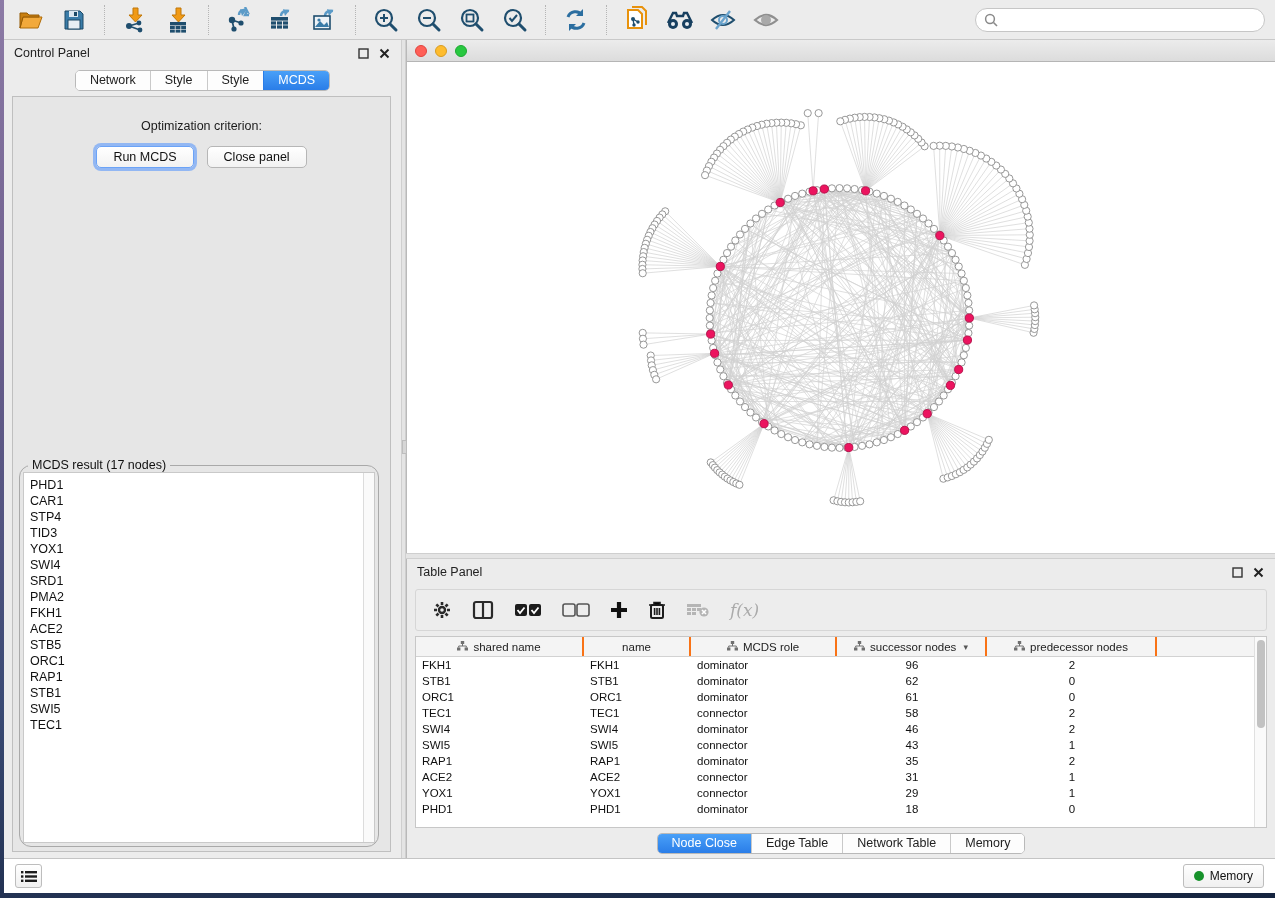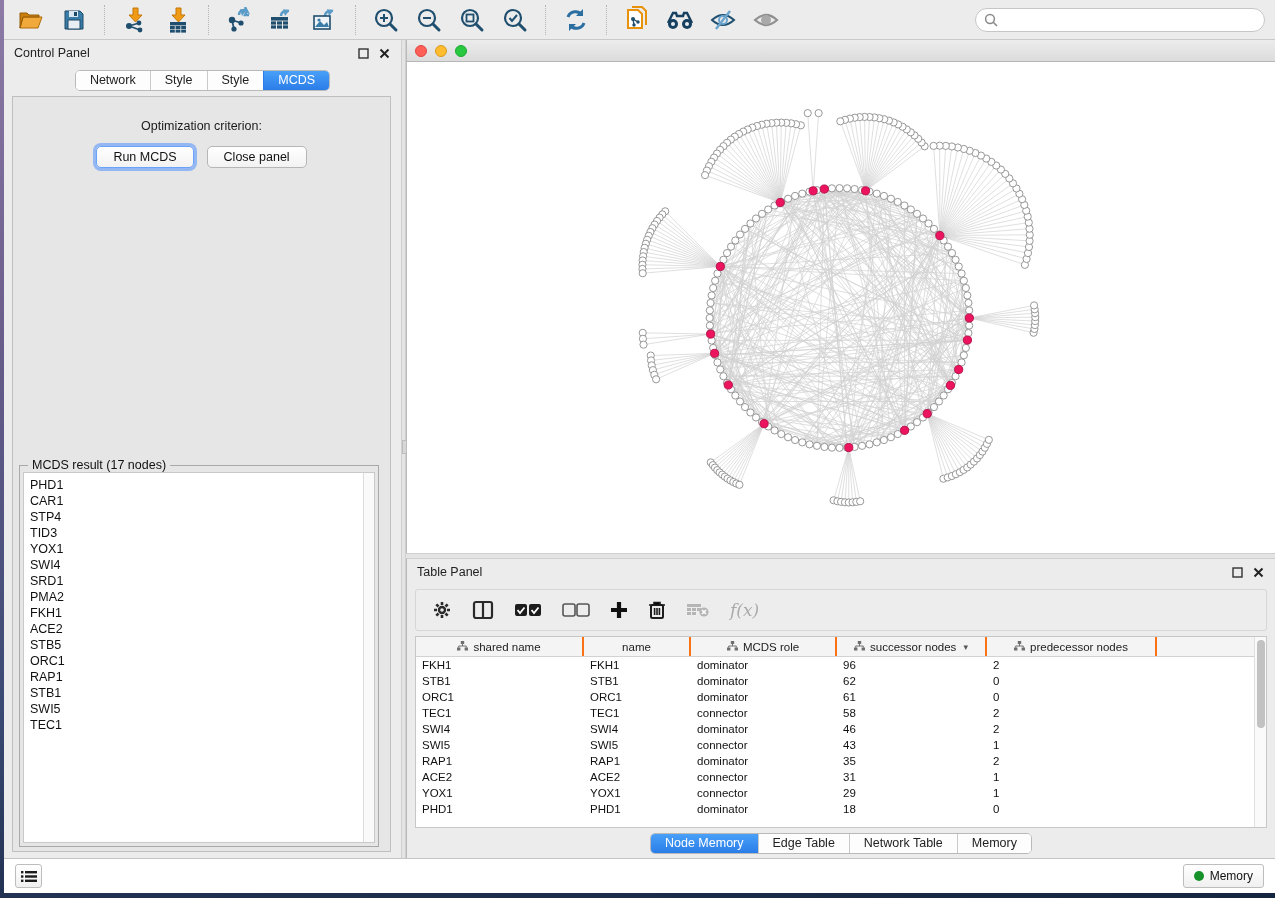--- a/index.html
+++ b/index.html
@@ -33,21 +33,21 @@
   .optlabel { text-align:center; font-size:12.5px; color:#1a1a1a; margin-top:22px; }
   .dropdown { margin:8px auto 0; width:312px; height:23px; background:#fff; border:1px solid #b3b3b3; border-radius:4px; display:flex; align-items:center; position:relative; }
   .dropdown .val { flex:1; font-size:12.5px; padding-left:9px; color:#111; white-space:nowrap; overflow:hidden; }
   .dropdown .step { width:19px; height:21px; margin-right:1px; border-radius:3px; background:linear-gradient(#55a9f9,#2f7fe9); display:flex; flex-direction:column; align-items:center; justify-content:center; gap:2px; }
   .dropdown .step i { width:0; height:0; border-left:3.5px solid transparent; border-right:3.5px solid transparent; }
   .dropdown .step i.up { border-bottom:4px solid #fff; }
   .dropdown .step i.dn { border-top:4px solid #fff; }
   .btnrow { display:flex; justify-content:center; gap:13px; margin-top:13px; }
   .macbtn { height:22px; padding:0 16px; background:linear-gradient(#ffffff,#f2f2f2); border:1px solid #b6b6b6; border-radius:5px; font-size:12.5px; color:#111; display:flex; align-items:center; }
   .macbtn.focus { box-shadow:0 0 0 3px rgba(77,144,254,.55); border-color:#6ba3f7; }
-  .groupbox { position:absolute; left:6px; right:11px; top:368px; bottom:4px; border:1px solid #a9a9a9; border-radius:0; }
+  .groupbox { position:absolute; left:6px; right:11px; top:368px; bottom:4px; border:1px solid #a9a9a9; border-radius:12px; }
   .grouplegend { position:absolute; top:-8px; left:8px; background:#e6e6e6; padding:0 4px; font-size:12.5px; color:#111; }
   .mcdslist { position:absolute; inset:6px 3px 3px 3px; background:#fff; border:1px solid #c9c9c9; overflow:hidden; display:flex; }
   .mcdslist ul { list-style:none; padding:4px 0 0 6px; flex:1; }
   .mcdslist li { font-size:12.5px; line-height:16px; color:#111; }
   .vtrack { width:11px; background:#fafafa; border-left:1px solid #dcdcdc; }
 
   
   .right { flex:1; display:flex; flex-direction:column; min-width:0; }
   .netwin { height:513px; flex:0 0 auto; display:flex; flex-direction:column; border-left:1px solid #b9b9b9; }
   .titlebar { height:22px; background:linear-gradient(#ececec,#dcdcdc); border-bottom:1px solid #b5b5b5; display:flex; align-items:center; padding:0 8px; position:relative; }
@@ -67,21 +67,21 @@
   .ticon { display:flex; align-items:center; justify-content:center; }
   .fx { font-family:"DejaVu Serif", serif; font-style:italic; font-size:17px; color:#aaa; }
   .tablewrap { flex:1; margin:5px 8px 0 8px; background:#fff; border:1px solid #c7c7c7; display:flex; min-height:0; }
   .tbl { flex:1; display:flex; flex-direction:column; min-width:0; }
   .thead { display:flex; background:#f4f4f4; border-bottom:1px solid #d2d2d2; height:20px; flex:0 0 auto; }
   .th { display:flex; align-items:center; justify-content:center; gap:5px; font-size:11.5px; color:#222; border-right:2px solid #f97316; position:relative; }
   .th .sort { font-size:9px; color:#555; margin-left:2px; }
   .rows { flex:1; overflow:hidden; }
   .tr { display:flex; height:16px; align-items:center; }
   .td { font-size:11.5px; color:#111; padding:0 6px; white-space:nowrap; overflow:hidden; }
-  .td.num { text-align:left; }
+  .td.num { text-align:center; }
   .tscroll { width:12px; background:#fafafa; border-left:1px solid #e0e0e0; position:relative; flex:0 0 auto; }
   .tscroll .thumb { position:absolute; top:3px; left:2px; width:8px; height:88px; background:#c2c2c2; border-radius:4px; }
   .ttabs { height:30px; display:flex; justify-content:center; align-items:center; flex:0 0 auto; }
 
   
   .statusbar { height:35px; background:#ffffff; border-top:1px solid #c4c4c4; display:flex; align-items:center; padding:0 11px; flex:0 0 auto; }
   .sqbtn { width:27px; height:24px; background:linear-gradient(#fff,#f0f0f0); border:1px solid #bdbdbd; border-radius:3px; display:flex; align-items:center; justify-content:center; }
   .membtn { margin-left:auto; height:24px; padding:0 10px; background:linear-gradient(#fff,#f0f0f0); border:1px solid #bdbdbd; border-radius:3px; display:flex; align-items:center; gap:6px; font-size:12px; color:#111; }
   .memdot { width:10px; height:10px; border-radius:50%; background:#17922b; }
 </style>
@@ -1321,21 +1321,21 @@
                   <span class="td num" style="width:170px">0</span>
                 </div>
               </div>
           </div>
           <div class="tscroll">
               <span class="thumb"></span>
             </div>
         </div>
         <div class="ttabs">
           <div class="seg" id="tbl-tabs">
-              <span class="tab active">Node Memory</span>
+              <span class="tab active">Node Close</span>
               <span class="tab">Edge Table</span>
               <span class="tab">Network Table</span>
               <span class="tab">Memory</span>
             </div>
         </div>
       </div>
     </div>
   </div>
 
   <div class="statusbar">

